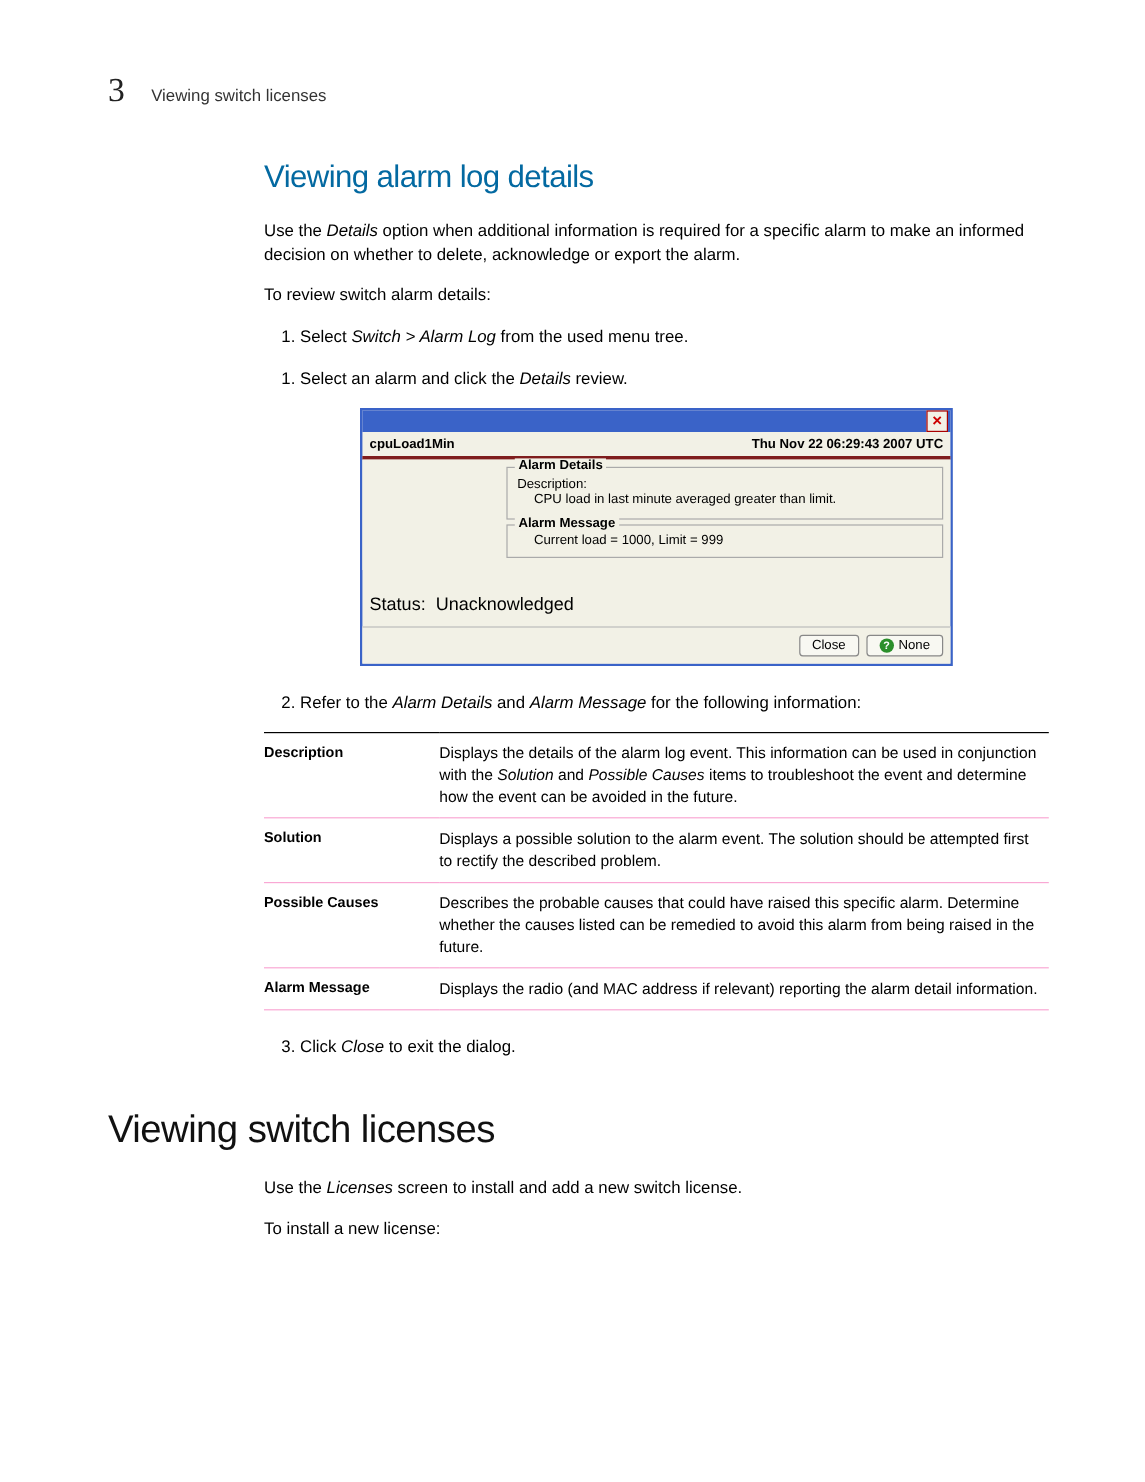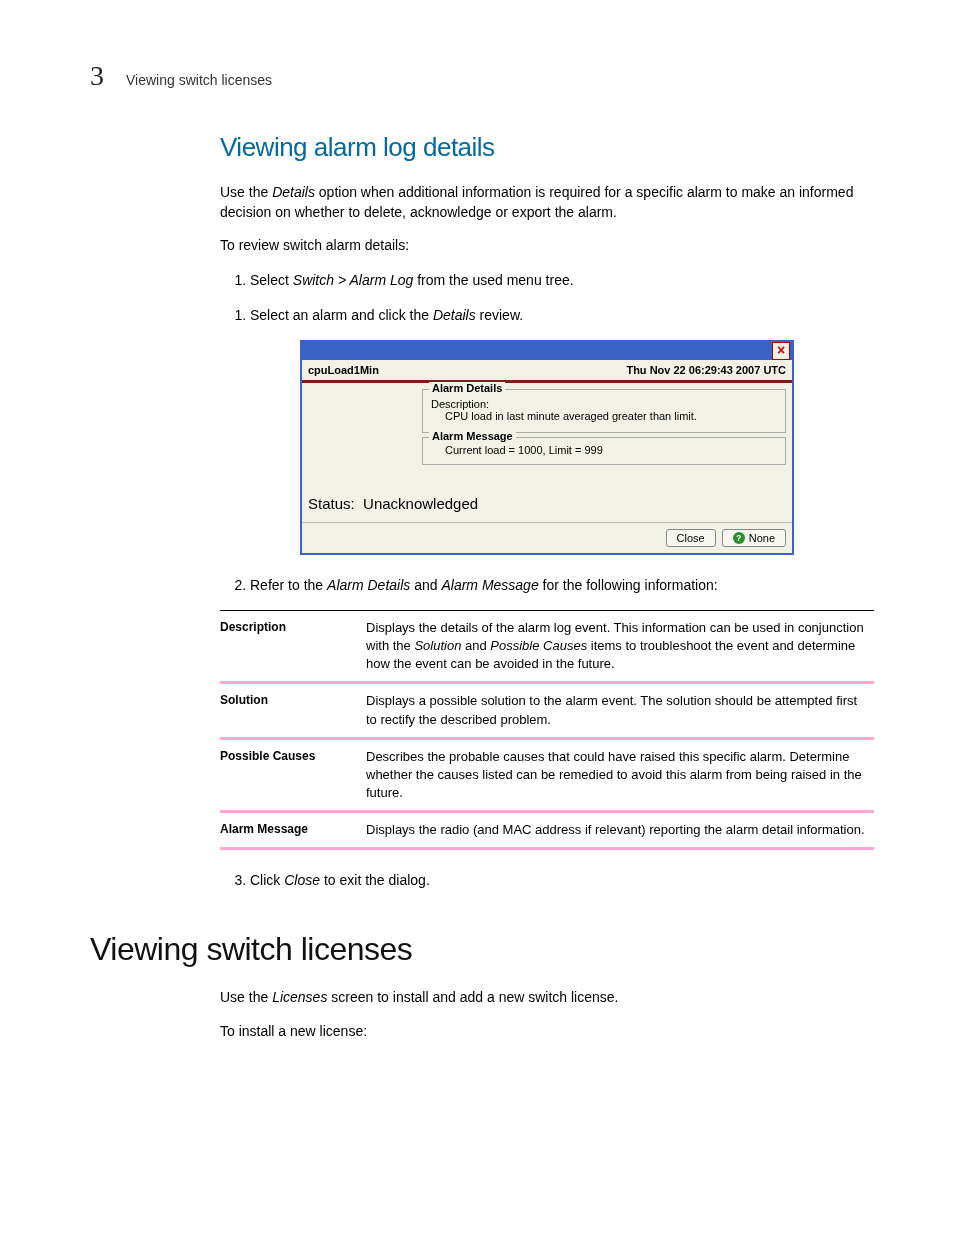--- a/index.html
+++ b/index.html
@@ -156,21 +156,21 @@
 
   
   table.defs {
     width: 100%;
     border-collapse: collapse;
     font-size: 13px;
     margin-bottom: 20px;
   }
   table.defs td {
     border-top: 1px solid #000;
-    border-bottom: 3px solid #f9a8d4;
+    border-bottom: 1px solid #f9a8d4;
     padding: 8px 6px 8px 0;
     vertical-align: top;
     line-height: 1.4;
   }
   table.defs td.term {
     width: 140px;
     font-weight: bold;
     font-family: Arial, Helvetica, sans-serif;
     font-size: 12px;
   }

